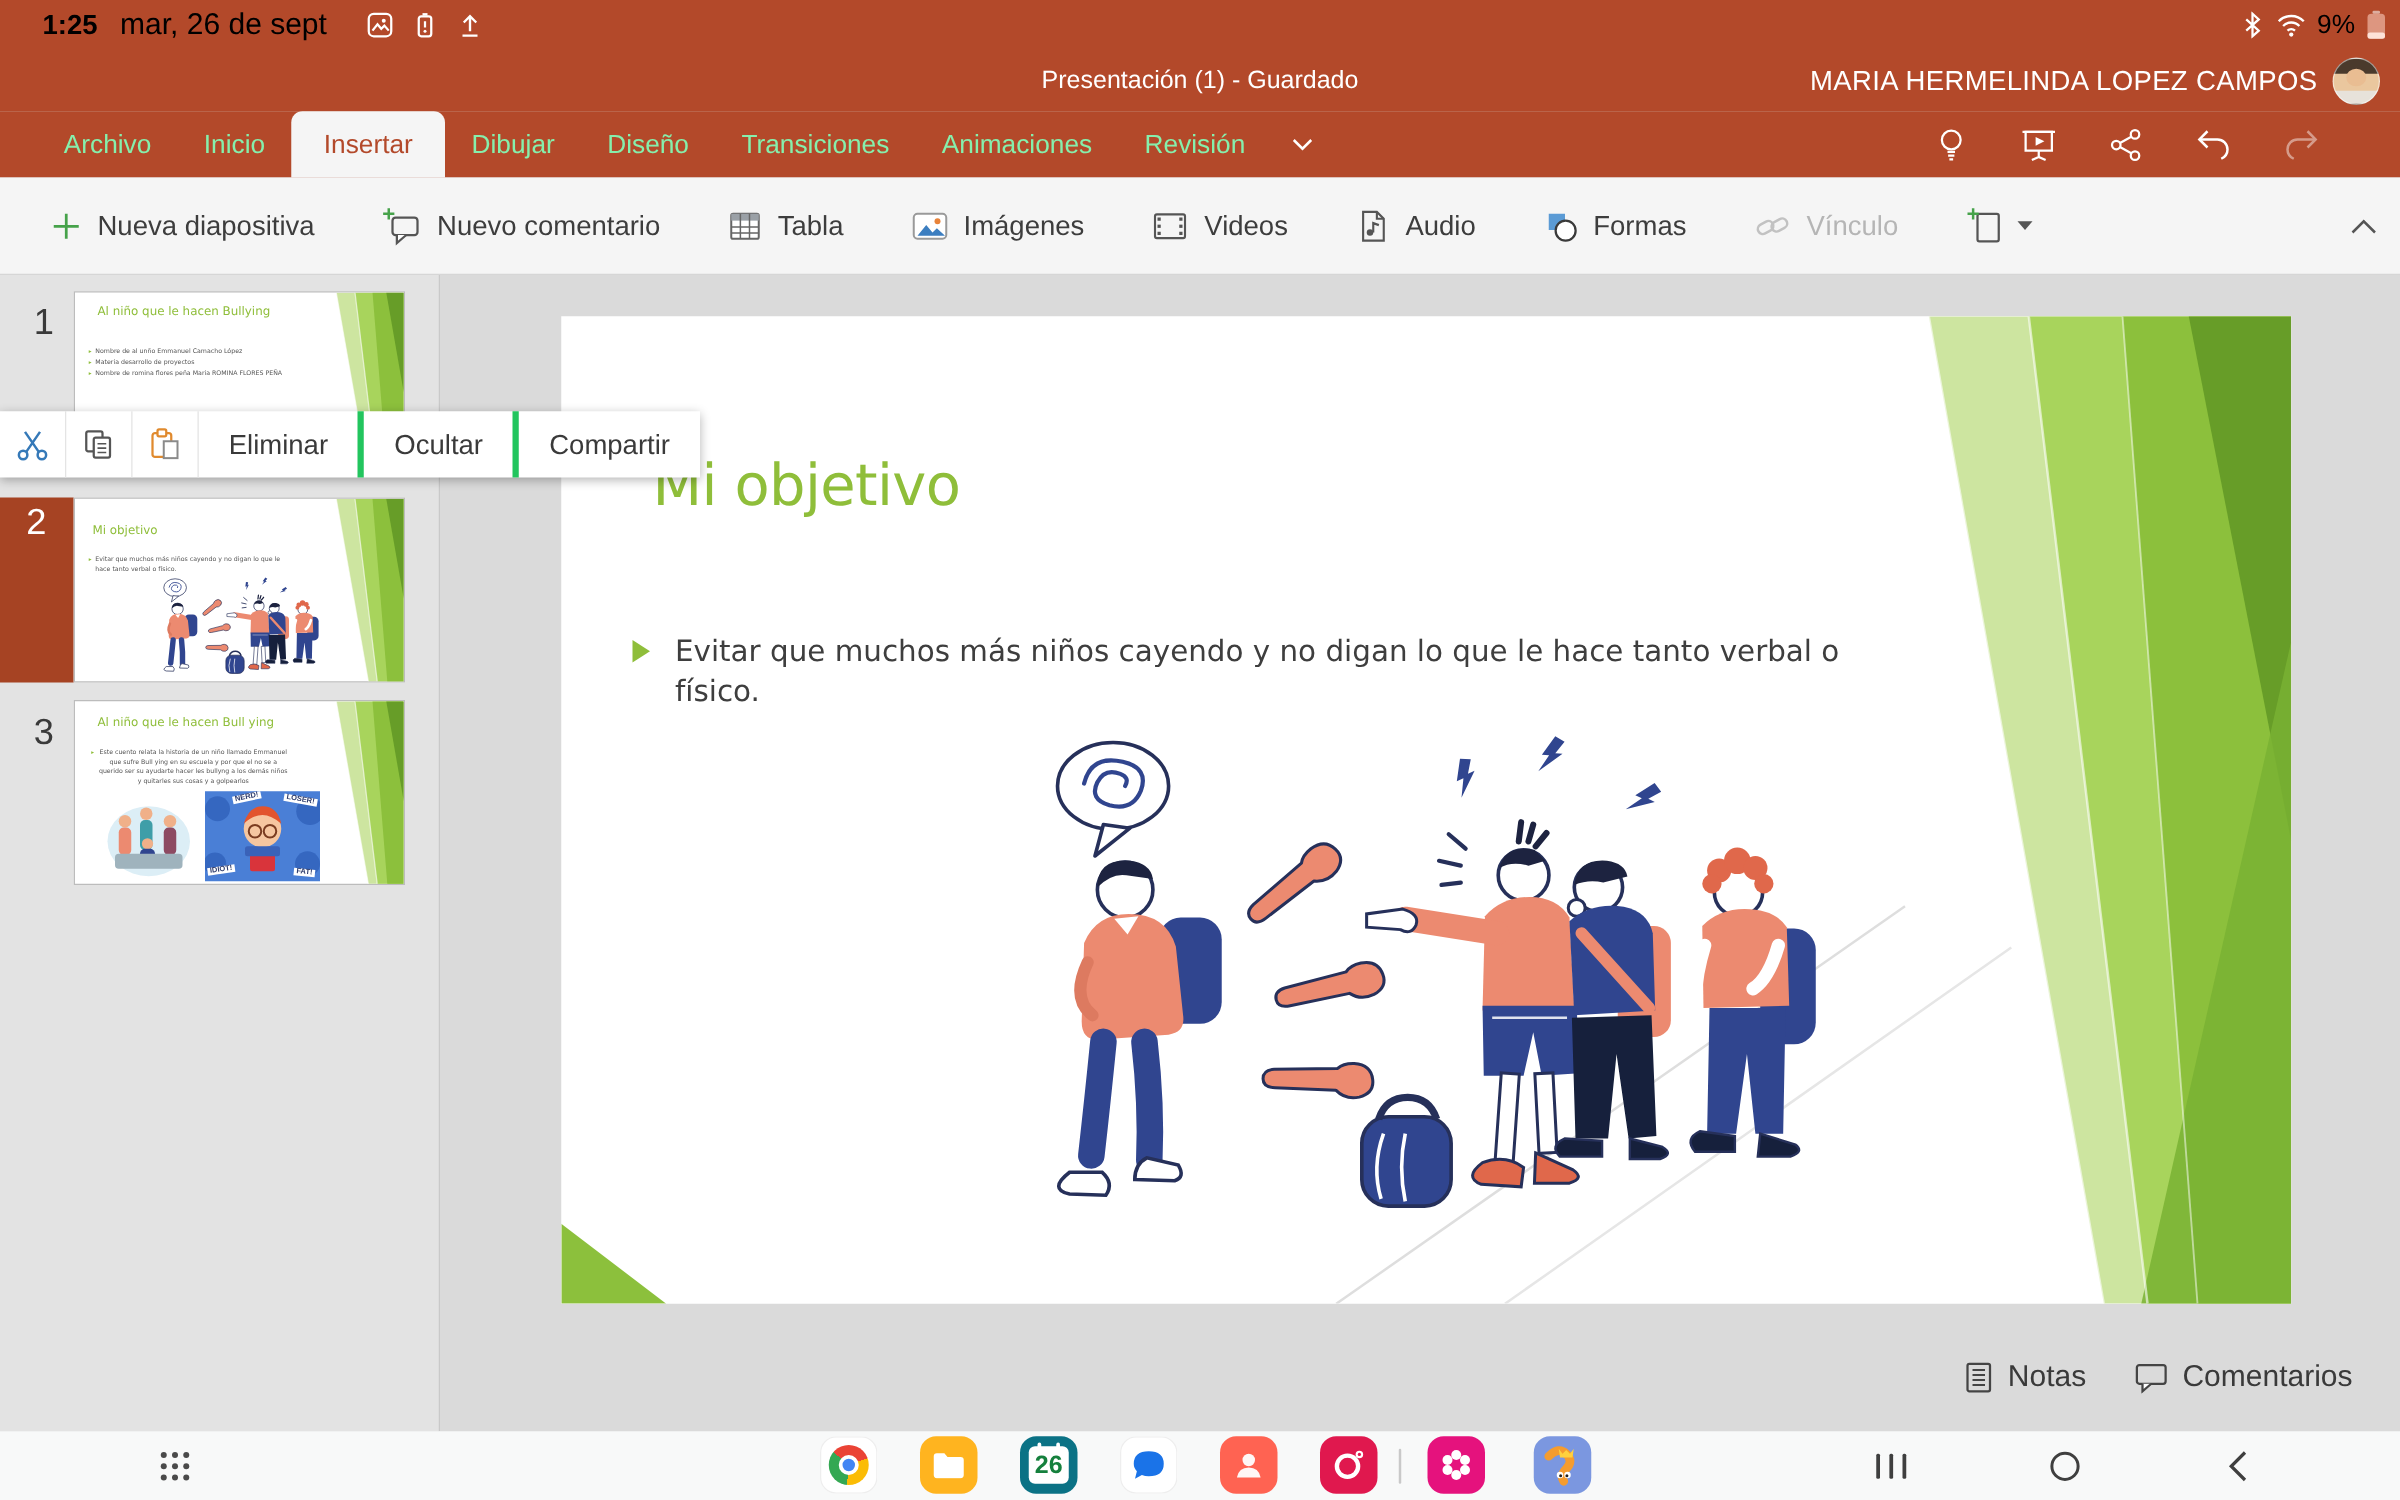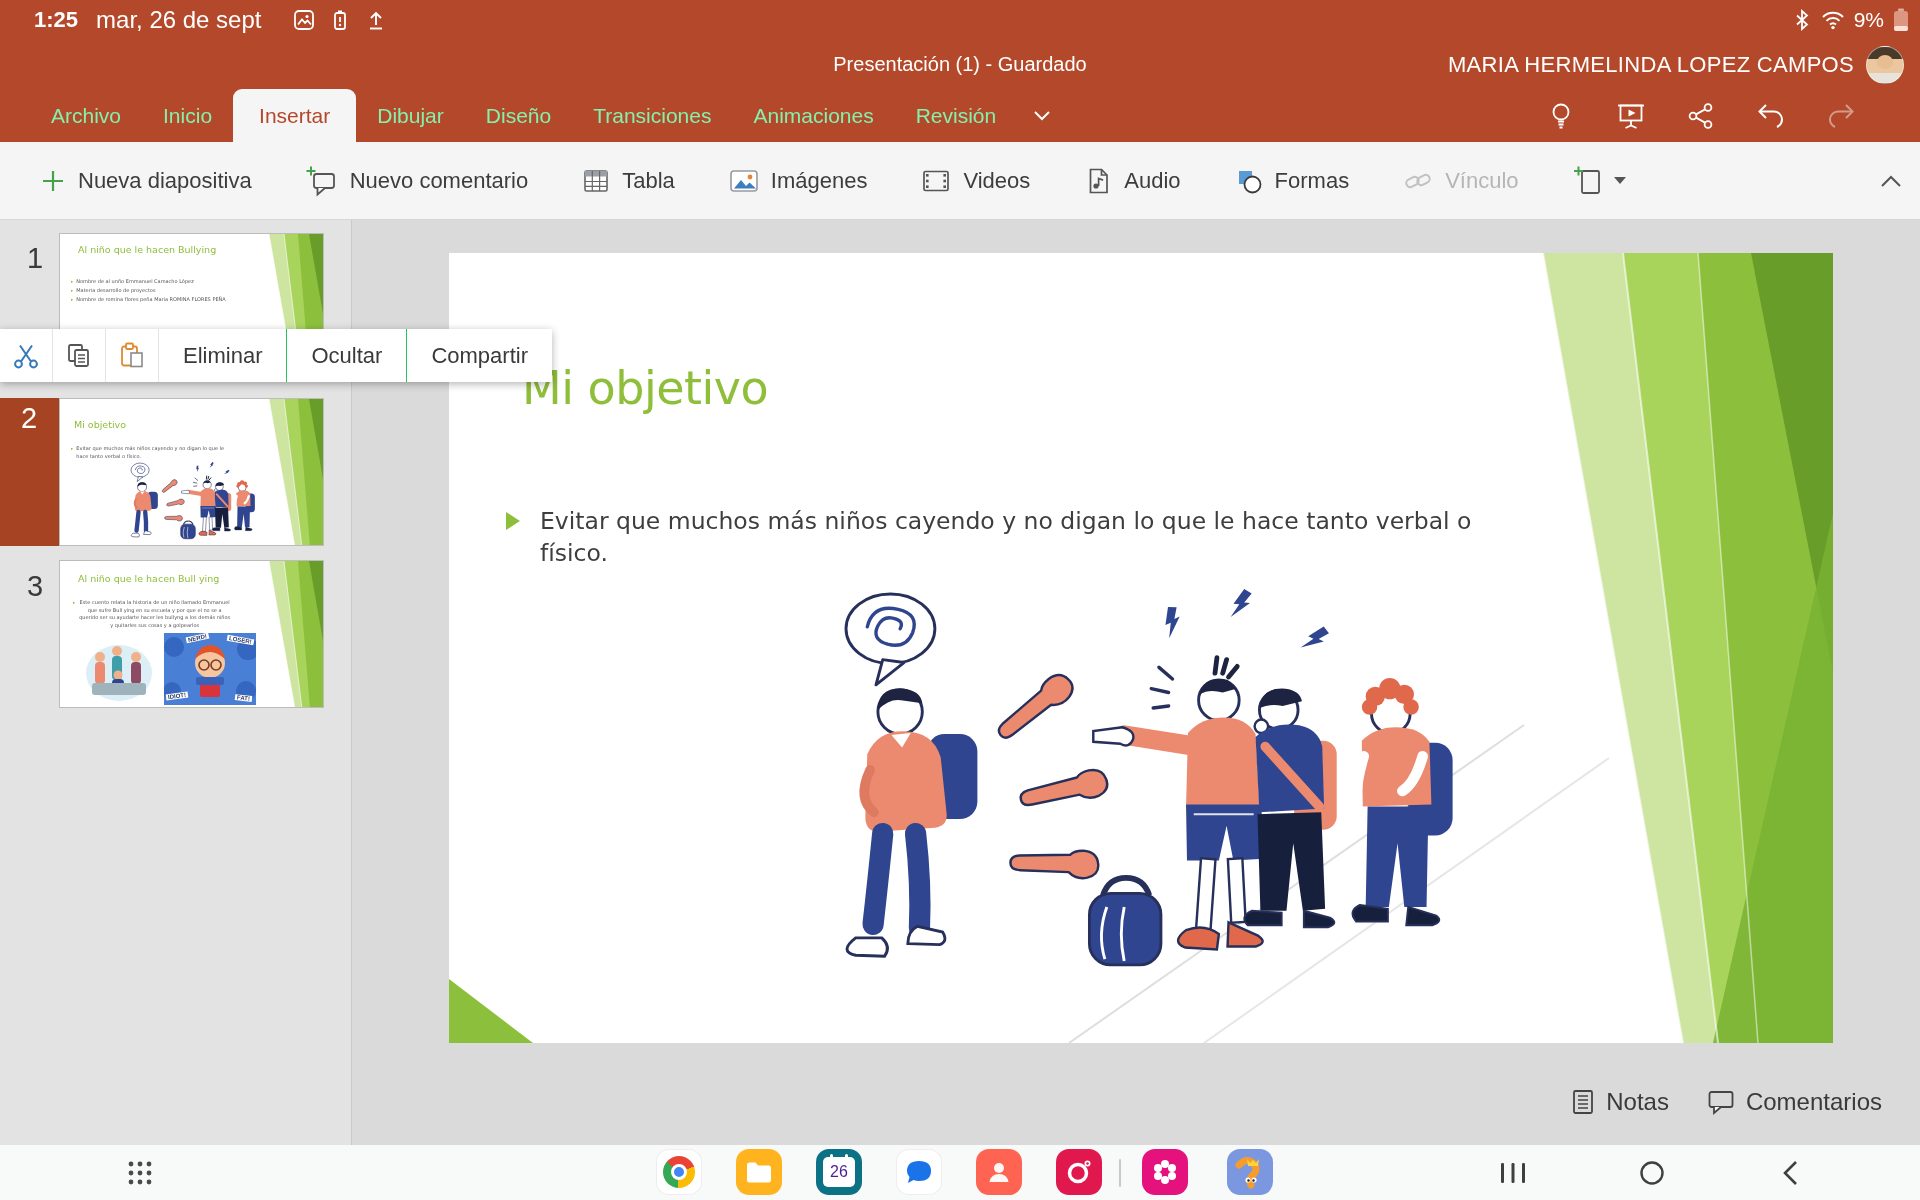--- a/index.html
+++ b/index.html
@@ -6,21 +6,21 @@
   body{
     width:1920px;height:1200px;position:relative;overflow:hidden;
     font-family:"Liberation Sans",sans-serif;
     background:#dadada;
     -webkit-font-smoothing:antialiased;
   }
   .abs{position:absolute;}
   svg{display:block;}
 
   
-  .status-bar{left:0;top:0;width:1920px;height:40px;background:#b3492a;color:#ffffff;
+  .status-bar{left:0;top:0;width:1920px;height:40px;background:#b3492a;color:#000000;
     display:flex;align-items:center;}
   .status-left{display:flex;align-items:center;gap:18px;padding-left:34px;}
   .status-time{font-size:22px;font-weight:700;}
   .status-date{font-size:24px;font-weight:400;}
   .status-icons{display:flex;align-items:center;gap:14px;margin-left:14px;}
   .status-right{position:absolute;right:10px;top:0;height:40px;display:flex;align-items:center;gap:8px;}
   .pct{font-size:21px;font-weight:400;}
 
   
   .title-row{left:0;top:40px;width:1920px;height:49px;background:#b3492a;color:#fff;}
@@ -57,21 +57,21 @@
   .sel-bar{position:absolute;left:0;width:59px;height:148px;background:#a64323;}
   .sel-bar .thumb-num{color:#fff;left:14px;top:4px;position:absolute;}
   .t-title{position:absolute;color:#8fbe3a;font-size:9.5px;font-family:"DejaVu Sans",sans-serif;font-weight:500;white-space:nowrap;}
   .t-line{position:absolute;font-size:5px;color:#555;font-family:"DejaVu Sans",sans-serif;display:flex;gap:3px;align-items:flex-start;line-height:1.5;}
   .t-arrow{color:#8fbe3a;font-size:4.5px;line-height:1.7;}
 
   
   .ctx{left:0;top:329px;height:53px;display:flex;background:#fff;box-shadow:0 2px 8px rgba(0,0,0,.3);z-index:60;}
   .ctx-icons{display:flex;align-items:center;}
   .ctx-ic{width:52px;height:53px;display:flex;align-items:center;justify-content:center;border-right:1px solid #e4e4e4;cursor:default;}
-  .ctx-btn{display:flex;align-items:center;padding:0 24px;font-size:22px;color:#3a3a3a;border-right:1px solid #22c55e;cursor:default;}
+  .ctx-btn{display:flex;align-items:center;padding:0 24px;font-size:22px;color:#3a3a3a;border-right:5px solid #22c55e;cursor:default;}
   .ctx-btn:last-child{border-right:none;}
 
   
   .slide-canvas{left:449px;top:253px;width:1384px;height:790px;background:#fff;z-index:5;overflow:hidden;}
   .slide-title{position:absolute;left:73px;top:108px;font-size:46px;color:#8fbe3a;font-family:"DejaVu Sans",sans-serif;font-weight:500;letter-spacing:-.5px;}
   .slide-bullet{position:absolute;left:57px;top:252px;width:980px;display:flex;gap:20px;align-items:flex-start;}
   .bullet-arrow{width:0;height:0;border-top:9px solid transparent;border-bottom:9px solid transparent;border-left:14px solid #8fbe3a;margin-top:7px;}
   .bullet-text{font-size:23.5px;color:#3e3e3e;line-height:1.38;font-family:"DejaVu Sans",sans-serif;}
   .illu{position:absolute;left:331px;top:312px;}
   .facet{position:absolute;right:0;top:0;height:790px;width:360px;}
@@ -579,21 +579,21 @@
   <div class="appicon" style="left:736px;background:#ffb41f;display:flex;align-items:center;justify-content:center;">
     <svg width="26" height="22" viewBox="0 0 26 22">
         <path d="M1 4 q0 -2.5 2.5 -2.5 h6 l2.5 3 h10.5 q2.5 0 2.5 2.5 v12 q0 2.5 -2.5 2.5 h-19 q-2.5 0 -2.5 -2.5 z" fill="#fff"></path>
       </svg>
   </div>
 
   <div class="appicon" style="left:816px;background:#0b7285;display:flex;align-items:center;justify-content:center;">
     <div style="width:32px;height:30px;background:#fff;border-radius:5px;display:flex;align-items:center;justify-content:center;position:relative;">
       <span style="position:absolute;top:-3px;left:7px;width:3px;height:6px;background:#fff;border-radius:2px;"></span>
       <span style="position:absolute;top:-3px;right:7px;width:3px;height:6px;background:#fff;border-radius:2px;"></span>
-      <span style="color:#4c1d95;font-size:16px;font-weight:400;">26</span>
+      <span style="color:#15803d;font-size:20px;font-weight:700;">26</span>
     </div>
   </div>
 
   <div class="appicon" style="left:896px;background:#fff;display:flex;align-items:center;justify-content:center;box-shadow:0 0 0 1px #eee inset;">
     <svg width="28" height="26" viewBox="0 0 28 26">
         <path d="M14 2 q12 0 12 10 q0 10 -12 10 q-3 0 -5.5 -1 L3 24 l1.5 -6 Q2 15.5 2 12 Q2 2 14 2 z" fill="#1a73e8"></path>
       </svg>
   </div>
 
   <div class="appicon" style="left:976px;background:#ff6352;display:flex;align-items:center;justify-content:center;">

